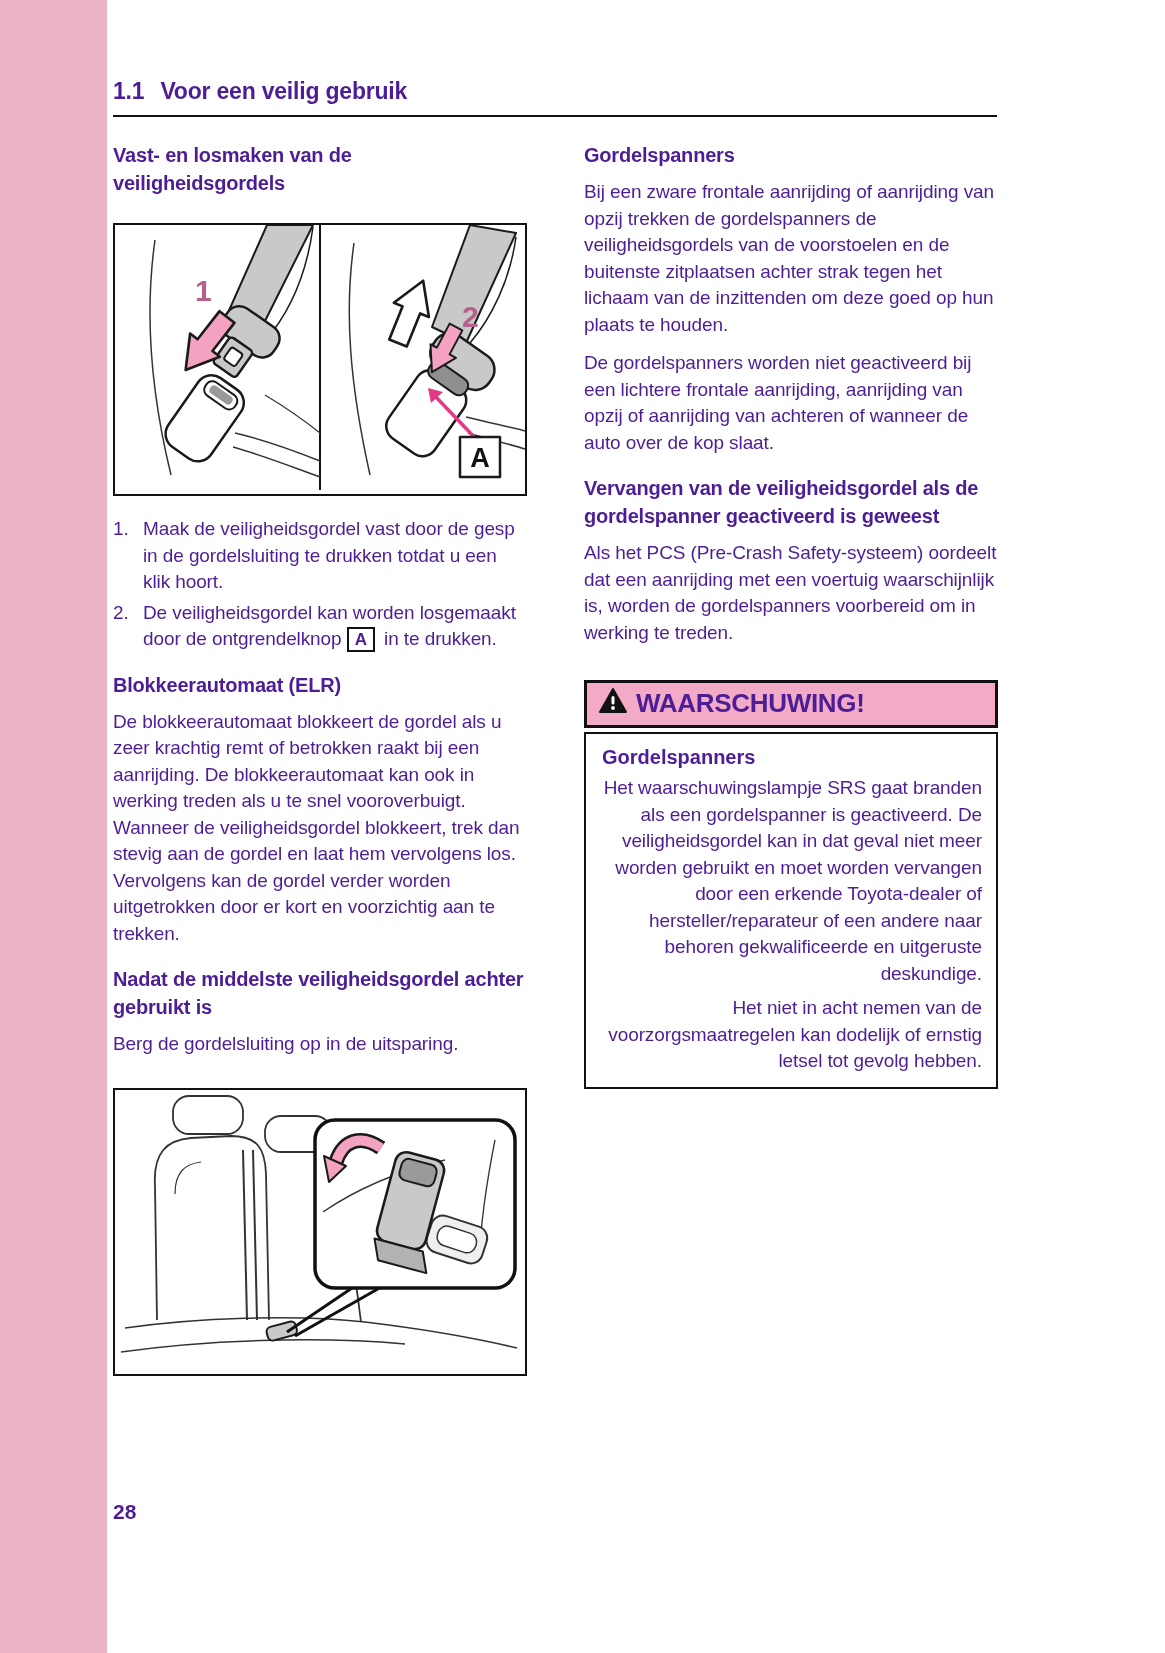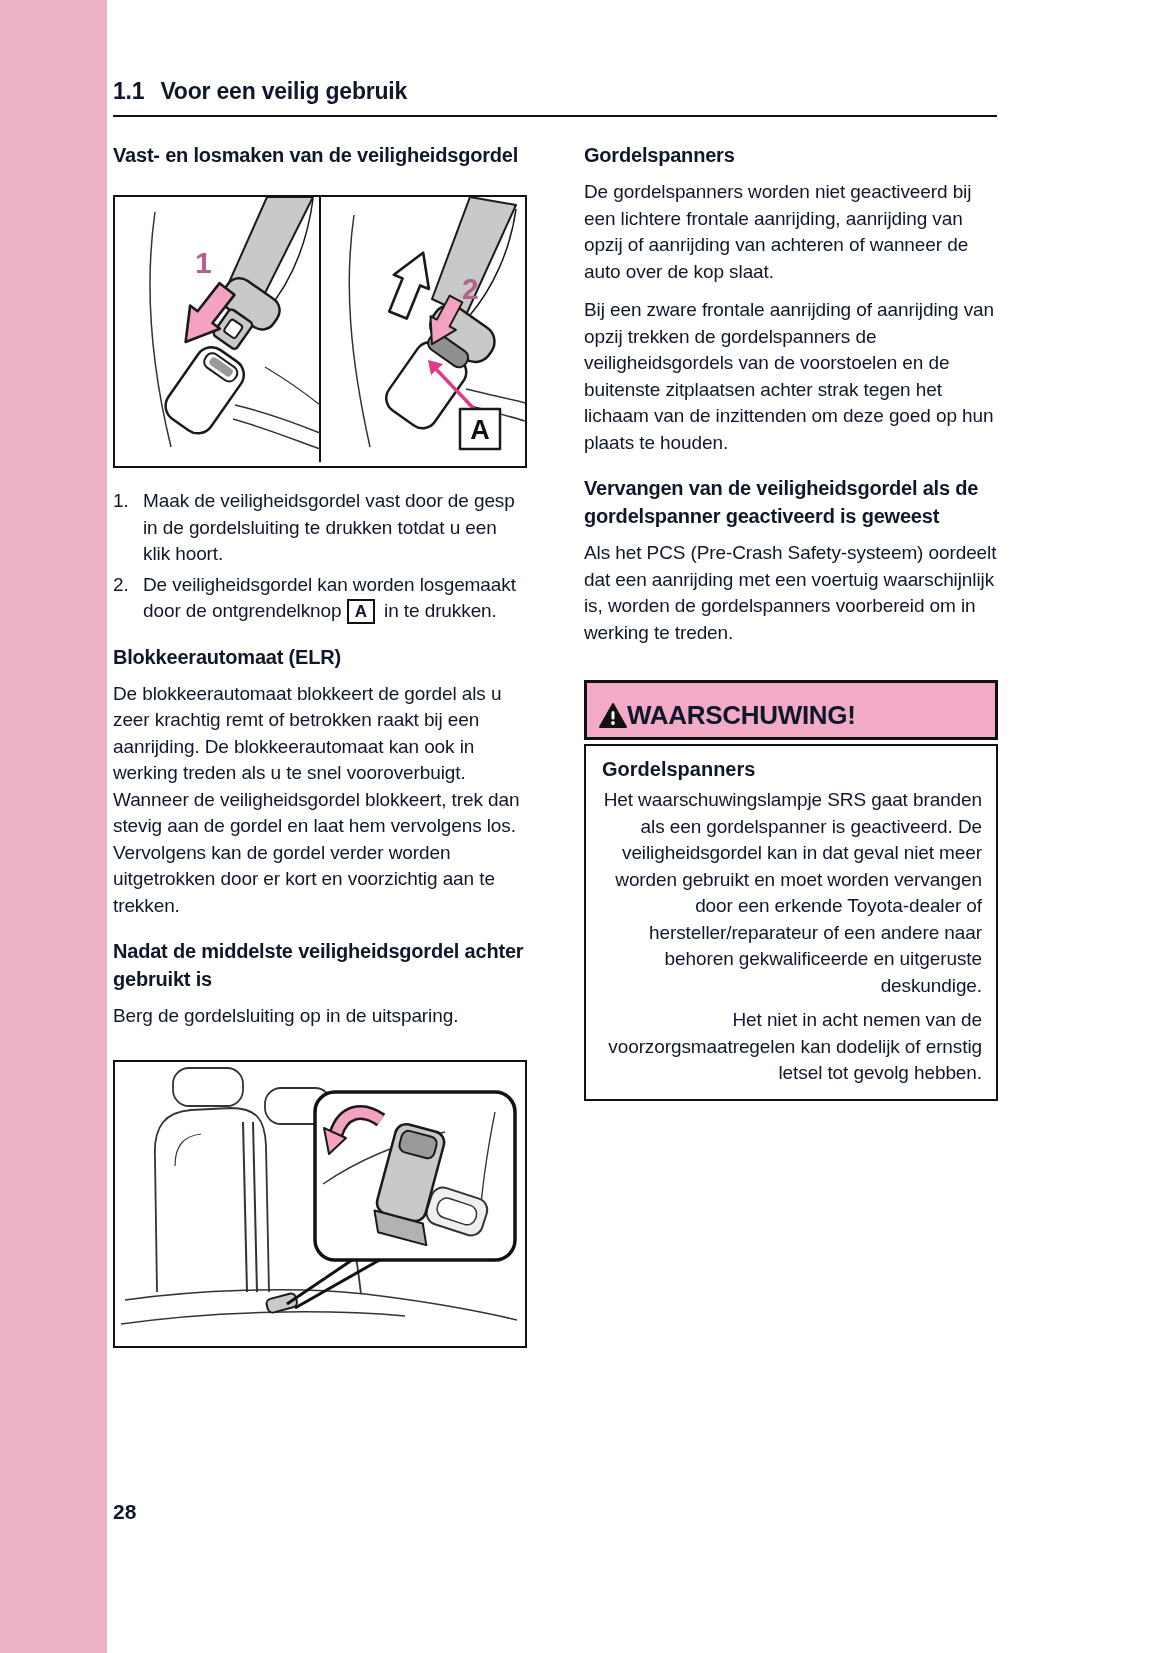--- a/index.html
+++ b/index.html
@@ -1,21 +1,21 @@
 <!DOCTYPE html>
 <html><head>
 <meta charset="utf-8">
 <style>
   html,body{margin:0;padding:0;background:#fff;}
   .page{
     position:relative;
     width:1165px;height:1653px;
     background:#ffffff;
     font-family:"Liberation Sans", sans-serif;
-    color:#0f172a;
+    color:#4c1d95;
     overflow:hidden;
   }
   .side-strip{
     position:absolute;left:0;top:0;width:107px;height:1653px;
     background:#ecb2c6;
   }
   .content{
     position:absolute;left:113px;top:78px;width:884px;
   }
   .page-header{
@@ -41,21 +41,21 @@
   .step{display:flex;font-size:19px;line-height:26.5px;letter-spacing:-0.1px;margin-bottom:4px;}
   .step-num{width:30px;flex:none;}
   .step-text{flex:1;}
   .a-badge{
     display:inline-block;border:2px solid #111;line-height:21px;
     padding:0 6px;font-weight:bold;font-size:17px;margin-right:4px;
   }
   .warning{margin-top:34px;width:414px;box-sizing:border-box;}
   .warn-header{
     box-sizing:border-box;border:3px solid #111;background:#f2aac6;
-    display:flex;align-items:center;padding:17px 12px 6px 12px;
+    display:flex;align-items:flex-start;gap:9px;padding:5px 12px 6px 12px;
   }
   .warn-title{font-size:26px;font-weight:800;letter-spacing:-0.3px;}
   .warn-body{
     box-sizing:border-box;border:2px solid #111;margin-top:4px;
     padding:12px 14px 12px 16px;
   }
   .warn-sub{font-size:20px;font-weight:bold;margin:0 0 6px 0;}
   .warn-body .para{margin-bottom:8px;text-align:right;}
   .warn-body .para:last-child{margin-bottom:0;}
   .page-number{
@@ -72,21 +72,21 @@
 
   <div class="content">
 
     <div class="page-header">
       <span class="h-num">1.1</span><span>Voor een veilig gebruik</span>
     </div>
 
     <div class="columns">
 
       <div class="col">
-        <div class="col-h first">Vast- en losmaken van de veiligheidsgordel</div>
+        <div class="col-h first">Vast- en losmaken van de veiligheidsgordels</div>
 
         <div class="figure">
           <svg width="410" height="265" viewBox="0 0 410 265">
 
             <line x1="205" y1="0" x2="205" y2="265" stroke="#111" stroke-width="2"></line>
 
             <g stroke-linejoin="round">
               <path d="M40,15 C30,85 34,160 56,250" stroke="#333" stroke-width="1.5" fill="none"></path>
               <path d="M120,208 C150,215 180,226 205,236" stroke="#333" stroke-width="1.5" fill="none"></path>
               <path d="M118,222 C150,231 180,243 205,252" stroke="#333" stroke-width="1.5" fill="none"></path>
@@ -184,22 +184,22 @@
               <path d="M266,58 C246,44 228,50 221,72" fill="none" stroke="#1a1a1a" stroke-width="15"></path>
               <path d="M266,58 C246,44 228,50 221,72" fill="none" stroke="#f4a2c2" stroke-width="10"></path>
               <polygon points="214,92 231,76 209,66" fill="#f4a2c2" stroke="#1a1a1a" stroke-width="2"></polygon>
             </g>
           </svg>
         </div>
       </div>
 
       <div class="col">
         <div class="col-h first">Gordelspanners</div>
+        <p class="para">Bij een zware frontale aanrijding of aanrijding van opzij trekken de gordelspanners de veiligheidsgordels van de voorstoelen en de buitenste zitplaatsen achter strak tegen het lichaam van de inzittenden om deze goed op hun plaats te houden.</p>
         <p class="para">De gordelspanners worden niet geactiveerd bij een lichtere frontale aanrijding, aanrijding van opzij of aanrijding van achteren of wanneer de auto over de kop slaat.</p>
-        <p class="para">Bij een zware frontale aanrijding of aanrijding van opzij trekken de gordelspanners de veiligheidsgordels van de voorstoelen en de buitenste zitplaatsen achter strak tegen het lichaam van de inzittenden om deze goed op hun plaats te houden.</p>
 
         <div class="col-h">Vervangen van de veiligheidsgordel als de gordelspanner geactiveerd is geweest</div>
 
         <p class="para">Als het PCS (Pre-Crash Safety-systeem) oordeelt dat een aanrijding met een voertuig waarschijnlijk is, worden de gordelspanners voorbereid om in werking te treden.</p>
 
         <div class="warning">
           <div class="warn-header">
             <svg width="28" height="26" viewBox="0 0 28 26">
               <path d="M14 1 L27 24 H1 Z" fill="#111" stroke="#111" stroke-width="2" stroke-linejoin="round"></path>
               <rect x="12.5" y="8" width="3" height="8.5" rx="1.5" fill="#fff"></rect>

